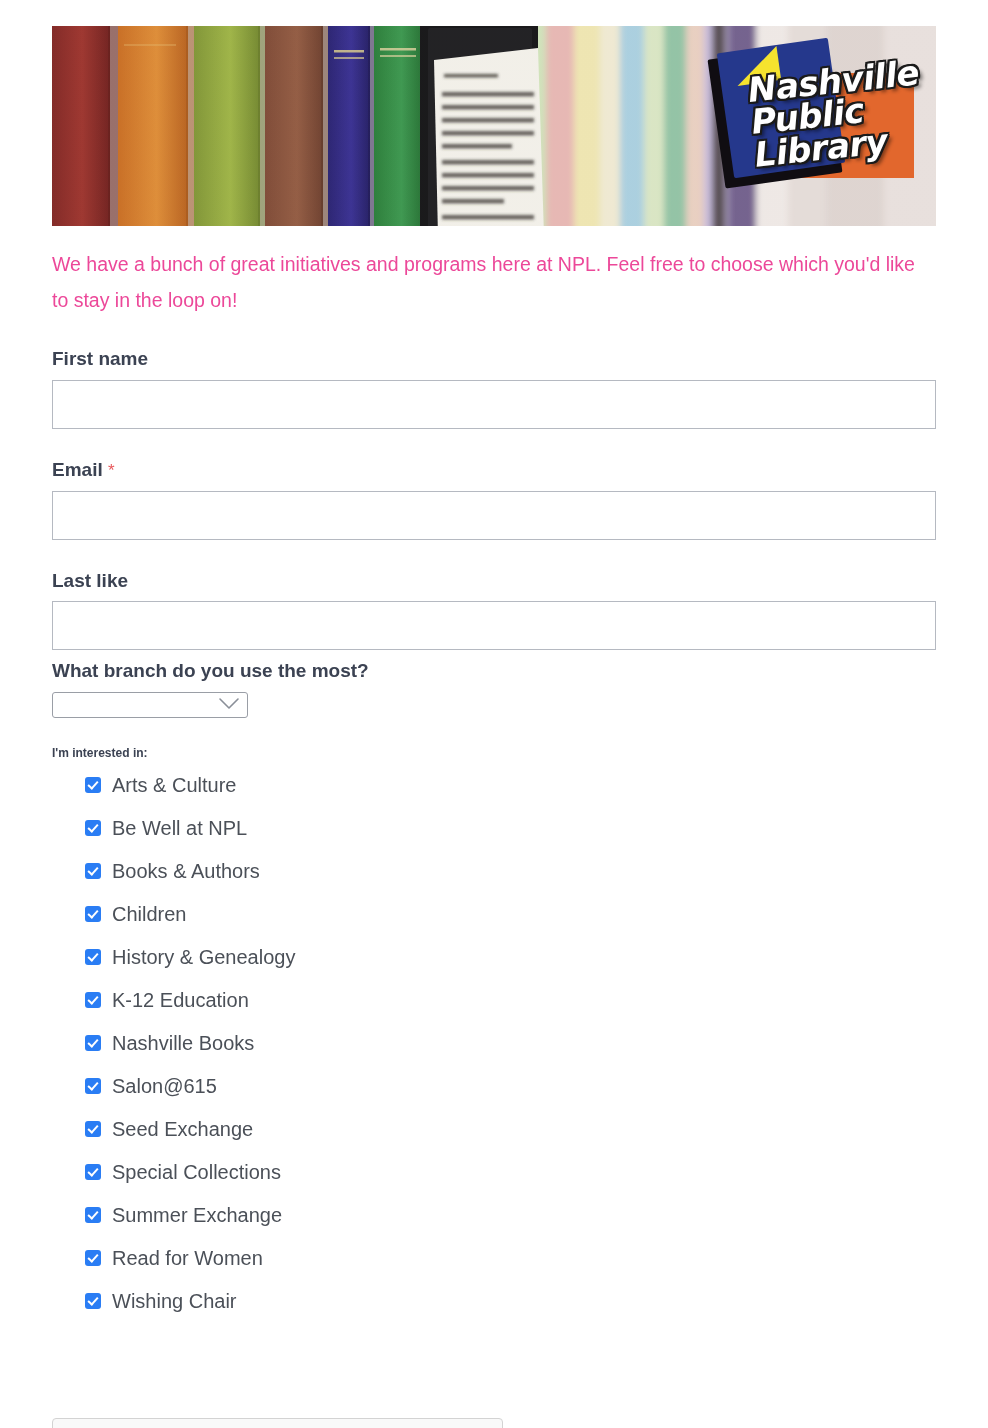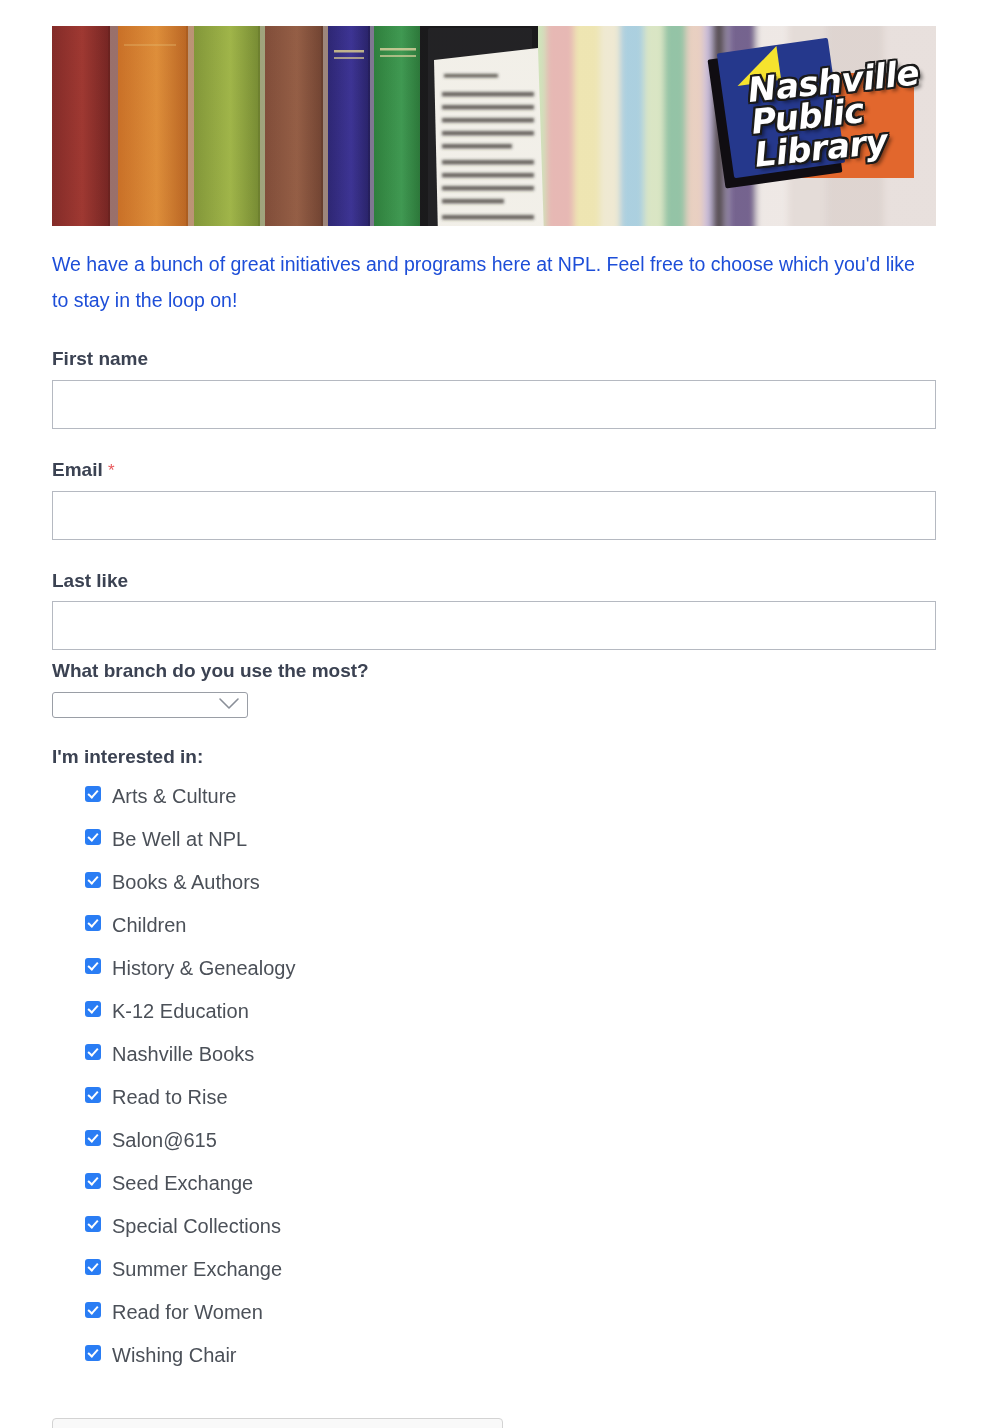--- a/index.html
+++ b/index.html
@@ -107,21 +107,21 @@
       0 -2px 0 #1b1b1b, 0 2px 0 #1b1b1b,
       2px 2px 0 #1b1b1b, -2px 2px 0 #1b1b1b,
       2px -2px 0 #1b1b1b, -2px -2px 0 #1b1b1b,
       4px 4px 4px rgba(0,0,0,0.45);
   }
   .logo-text span { display: block; }
 
   
   .intro {
     margin-top: 20px;
-    color: #1d4ed8;
+    color: #ec4899;
     font-size: 19.5px;
     line-height: 36px;
     font-weight: normal;
     width: 884px;
   }
 
   
   .field { margin-top: 30px; }
   .field-label {
     color: #3b4252;
@@ -175,26 +175,27 @@
     position: absolute;
     right: 8px;
     top: 5px;
     pointer-events: none;
   }
 
   
   .group { margin-top: 28px; }
   .group-label {
     color: #3b4252;
-    font-size: 19px;
+    font-size: 12px;
     font-weight: bold;
-    margin-bottom: 18px;
+    margin-bottom: 3px;
   }
   .check-row {
     display: flex;
+    align-items: center;
     height: 43px;
     padding-left: 33px;
   }
   .cbox {
     appearance: none;
     -webkit-appearance: none;
     width: 16px;
     height: 16px;
     margin: 0;
     border-radius: 3px;
@@ -421,24 +422,20 @@
           <label class="check-row">
             <input type="checkbox" class="cbox" checked="" style="">
             <span class="check-label">K-12 Education</span>
           </label>
           <label class="check-row">
             <input type="checkbox" class="cbox" checked="" style="">
             <span class="check-label">Nashville Books</span>
           </label>
           <label class="check-row">
             <input type="checkbox" class="cbox" checked="" style="">
-            <span class="check-label">Read to Rise</span>
-          </label>
-          <label class="check-row">
-            <input type="checkbox" class="cbox" checked="" style="">
             <span class="check-label">Salon@615</span>
           </label>
           <label class="check-row">
             <input type="checkbox" class="cbox" checked="" style="">
             <span class="check-label">Seed Exchange</span>
           </label>
           <label class="check-row">
             <input type="checkbox" class="cbox" checked="" style="">
             <span class="check-label">Special Collections</span>
           </label>

